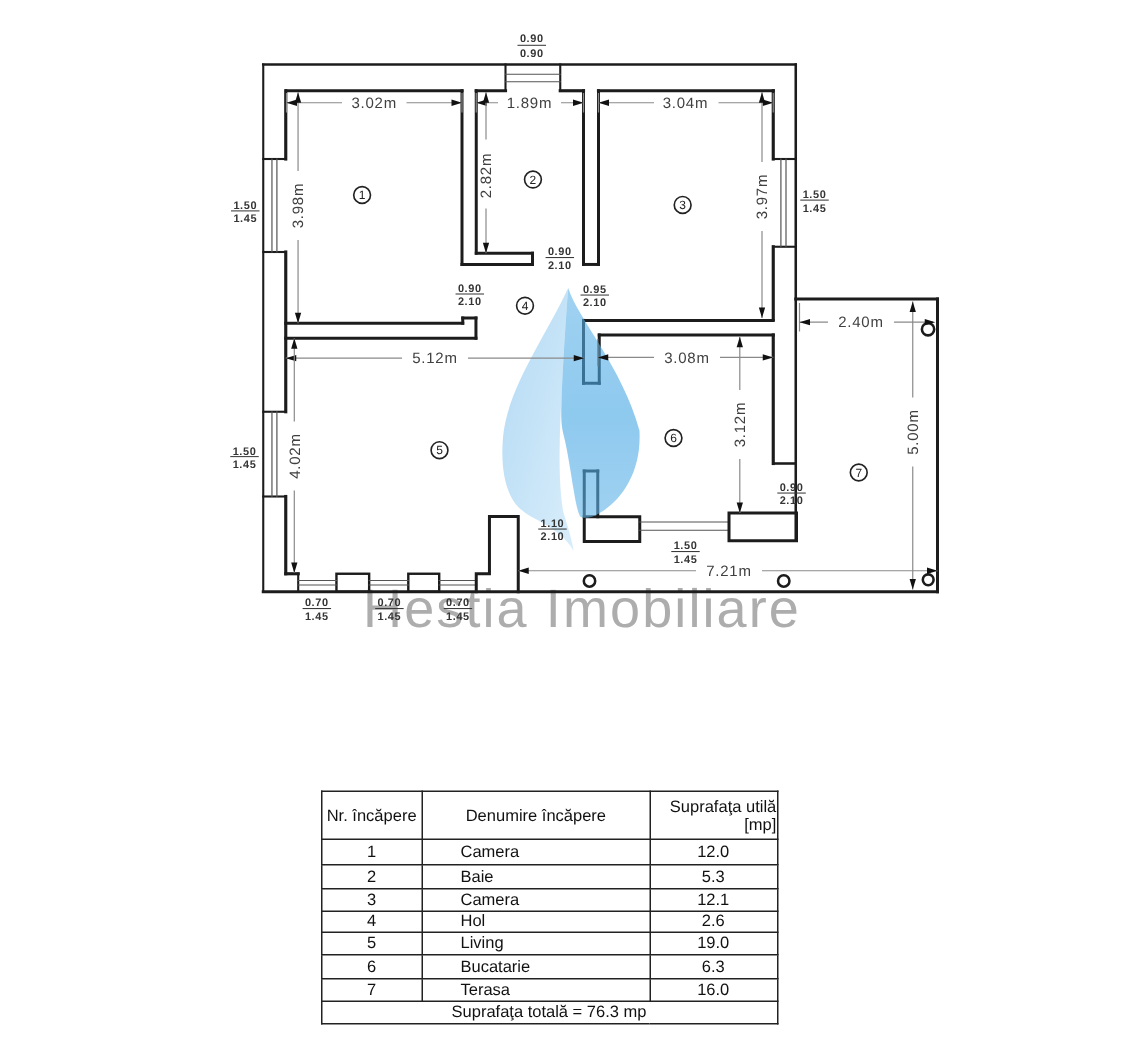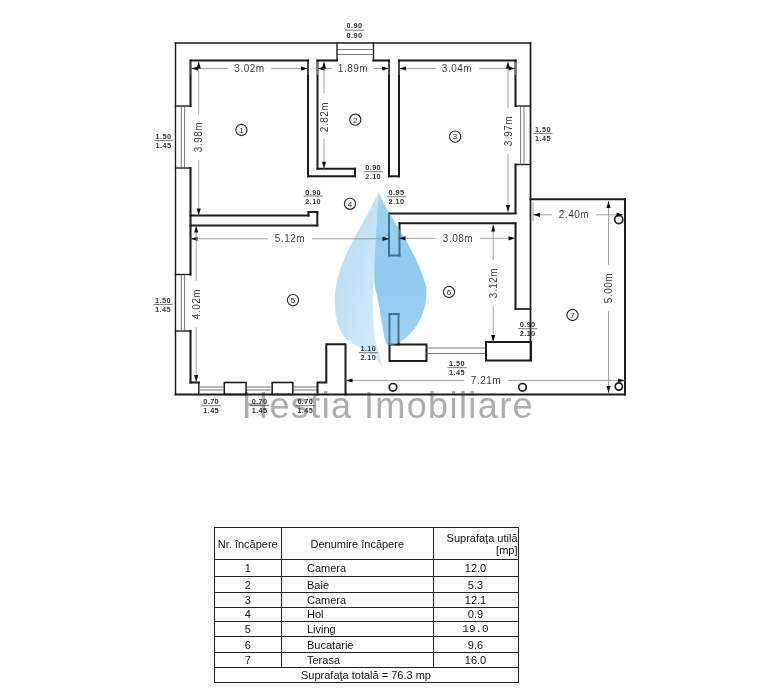--- a/index.html
+++ b/index.html
@@ -456,33 +456,33 @@
 
   <tr style="height:14.5px;">
     <td style="text-align:center;">3</td>
     <td style="padding-left:25px;">Camera</td>
     <td style="text-align:center;">12.1</td>
   </tr>
 
   <tr style="height:14.5px;">
     <td style="text-align:center;">4</td>
     <td style="padding-left:25px;">Hol</td>
-    <td style="text-align:center;">0.9</td>
+    <td style="text-align:center;">2.6</td>
   </tr>
 
   <tr style="height:15px;">
     <td style="text-align:center;">5</td>
     <td style="padding-left:25px;">Living</td>
-    <td style="text-align:center;font-family:Liberation Mono, monospace;">19.0</td>
+    <td style="text-align:center;">19.0</td>
   </tr>
 
   <tr style="height:16px;">
     <td style="text-align:center;">6</td>
     <td style="padding-left:25px;">Bucatarie</td>
-    <td style="text-align:center;">9.6</td>
+    <td style="text-align:center;">6.3</td>
   </tr>
 
 
   <tr style="height:14.5px;">
     <td style="text-align:center;">7</td>
     <td style="padding-left:25px;margin-top:21px;">Terasa</td>
     <td style="text-align:center;">16.0</td>
   </tr>
 
   <tr style="height:15.5px;">

